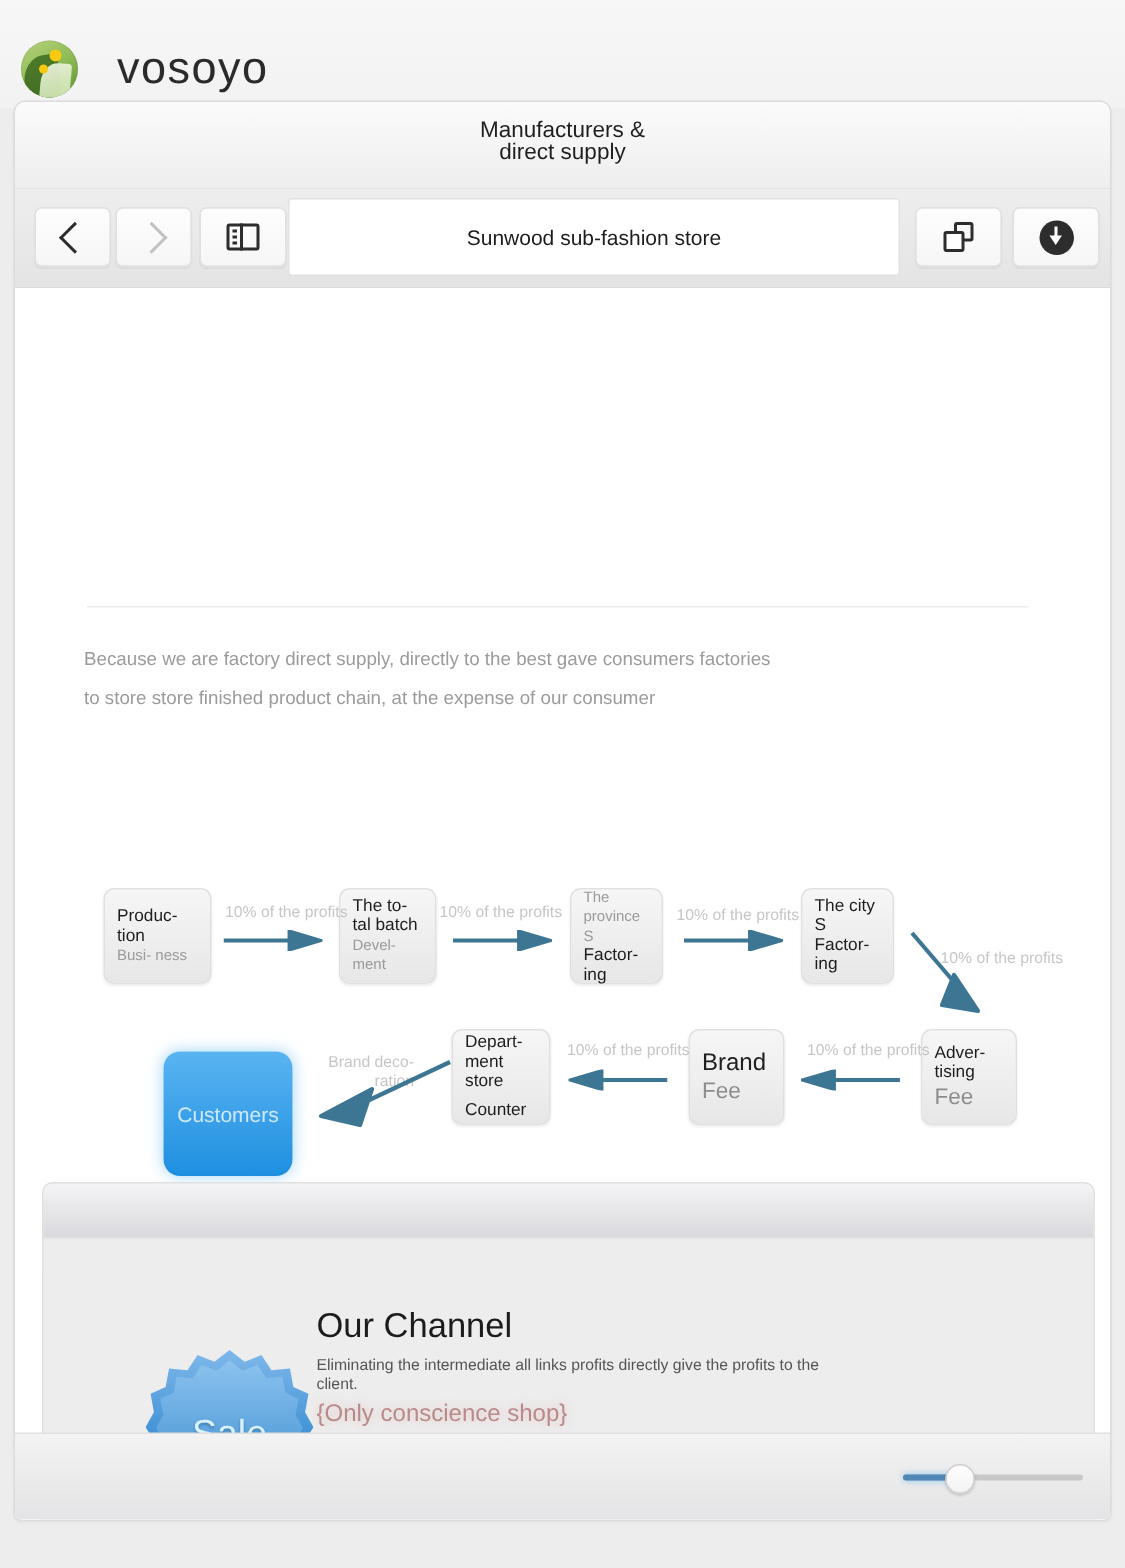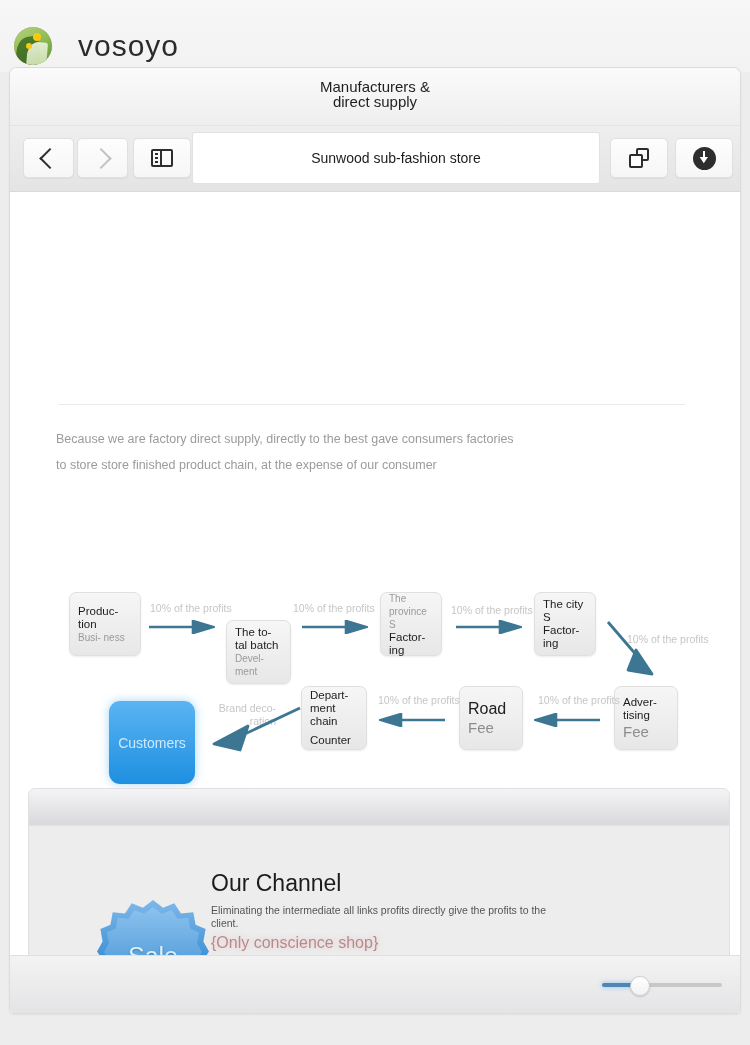--- a/index.html
+++ b/index.html
@@ -473,21 +473,21 @@
 
       <div class="diagram">
 
         <div class="node" style="left:59px; top:82px; width:72px; height:64px;">
           <div class="t-dark">Produc-
 tion</div>
           <div class="t-gray">Busi-
 ness</div>
         </div>
 
-        <div class="node" style="left:216px; top:82px; width:65px; height:64px;margin-top:28px;">
+        <div class="node" style="left:216px; top:82px; width:65px; height:64px;">
           <div class="t-dark">The to-
 tal batch</div>
           <div class="t-gray">Devel-
 ment</div>
         </div>
 
         <div class="node" style="left:370px; top:82px; width:62px; height:64px;">
           <div class="t-gray">The
 province S</div>
           <div class="t-dark">Factor-
@@ -527,27 +527,27 @@
             </svg>
         </div>
 
         <div class="node" style="left:604px; top:176px; width:64px; height:64px;">
           <div class="t-dark">Adver-
 tising</div>
           <div class="big-gray">Fee</div>
         </div>
 
         <div class="node" style="left:449px; top:176px; width:64px; height:64px;">
-          <div class="big-dark">Road</div>
+          <div class="big-dark">Brand</div>
           <div class="big-gray">Fee</div>
         </div>
 
         <div class="node" style="left:291px; top:176px; width:66px; height:64px;">
           <div class="t-dark">Depart-
-ment chain</div>
+ment store</div>
           <div class="t-dark" style="margin-top:6px;">Counter</div>
         </div>
 
         <div class="node-customers" style="left:99px; top:191px; width:86px; height:83px;">
           <span>Customers</span>
         </div>
 
         <div class="flow-label" style="left:528px; top:184px;">10% of the profits</div>
         <div class="flow-label" style="left:368px; top:184px;">10% of the profits</div>
         <div class="flow-label" style="left:200px; top:192px; width:66px;text-align:right;">Brand deco-

